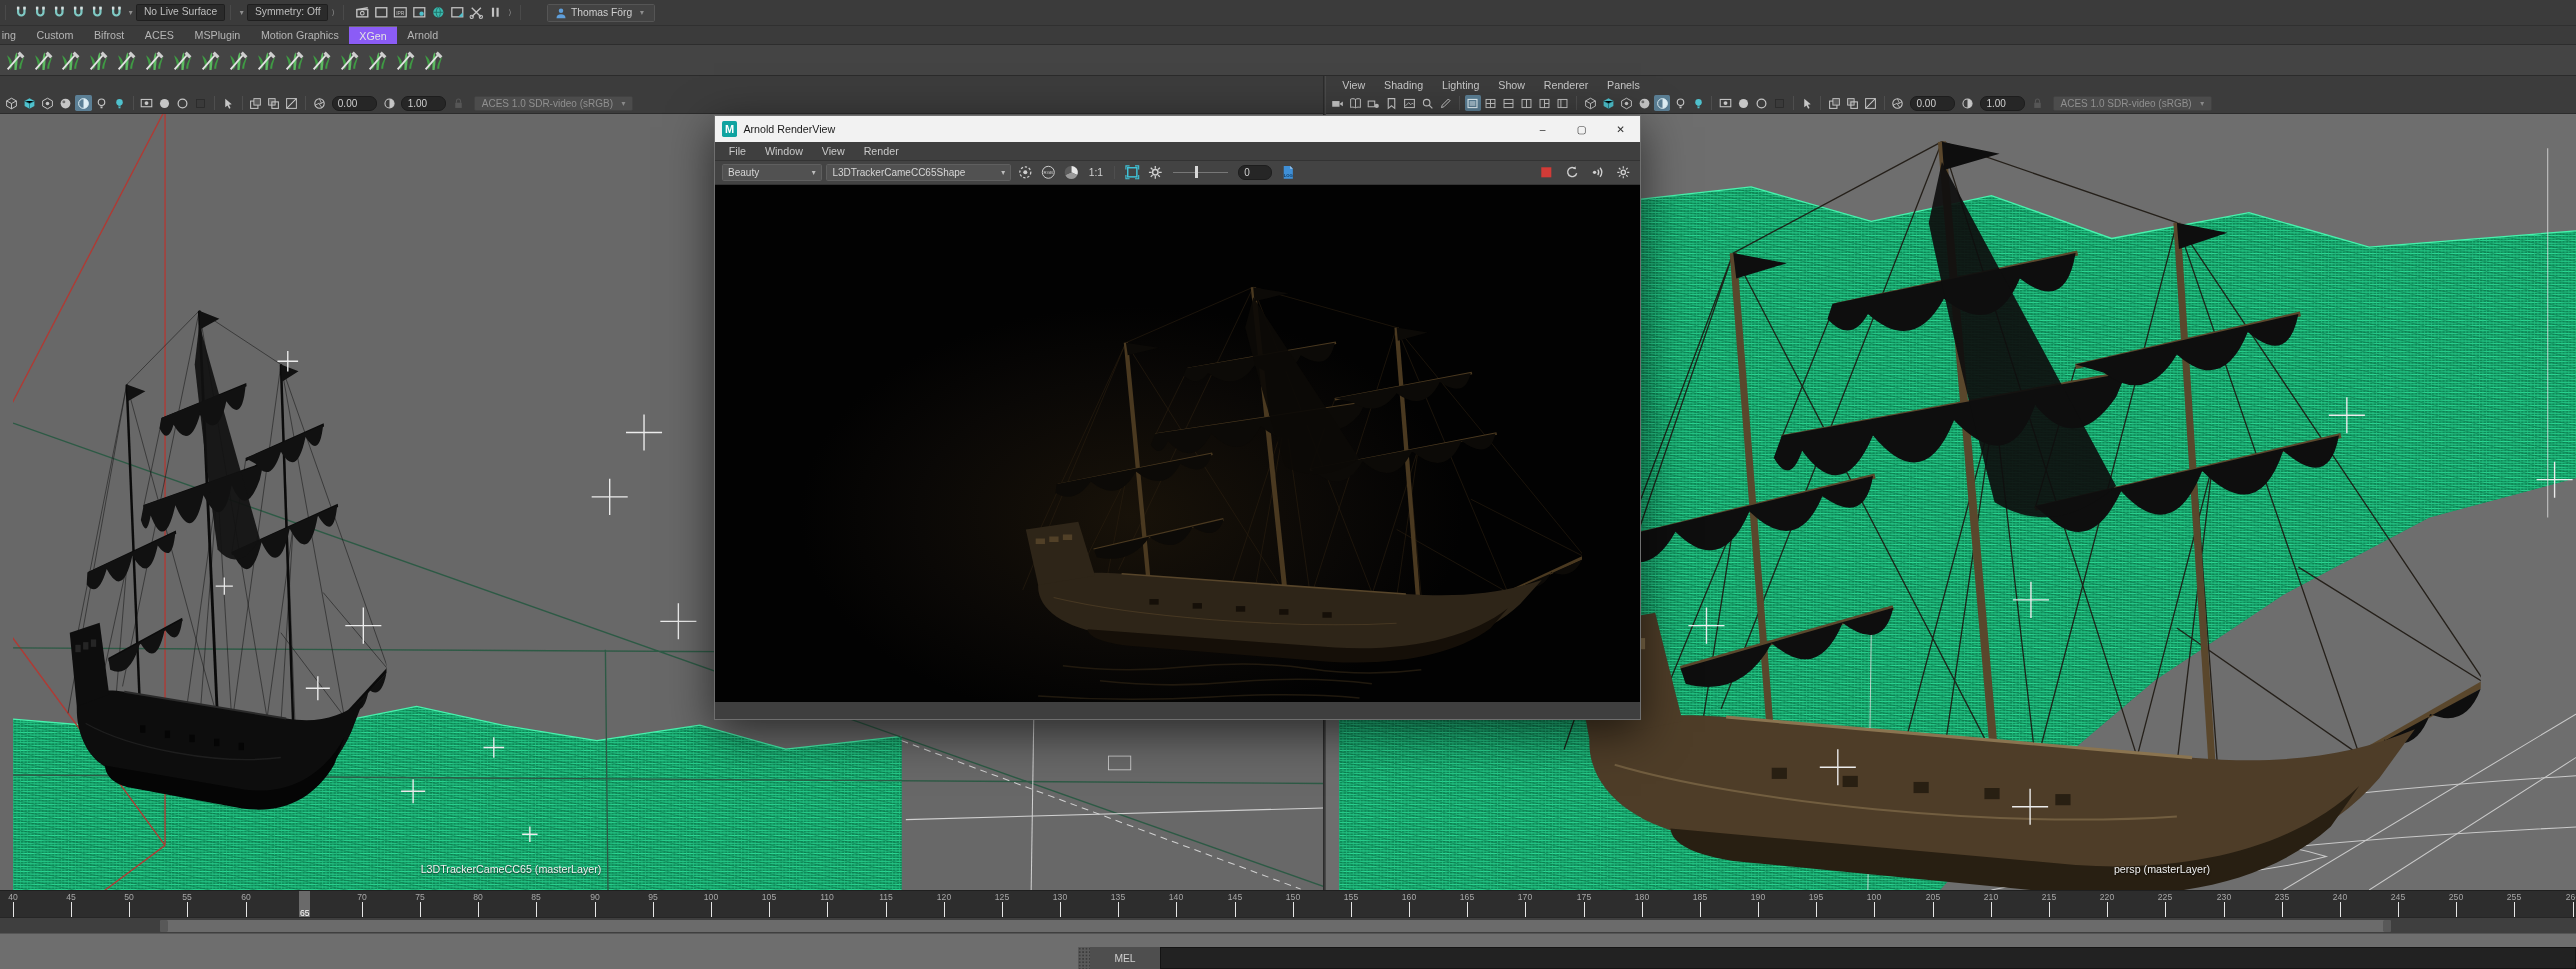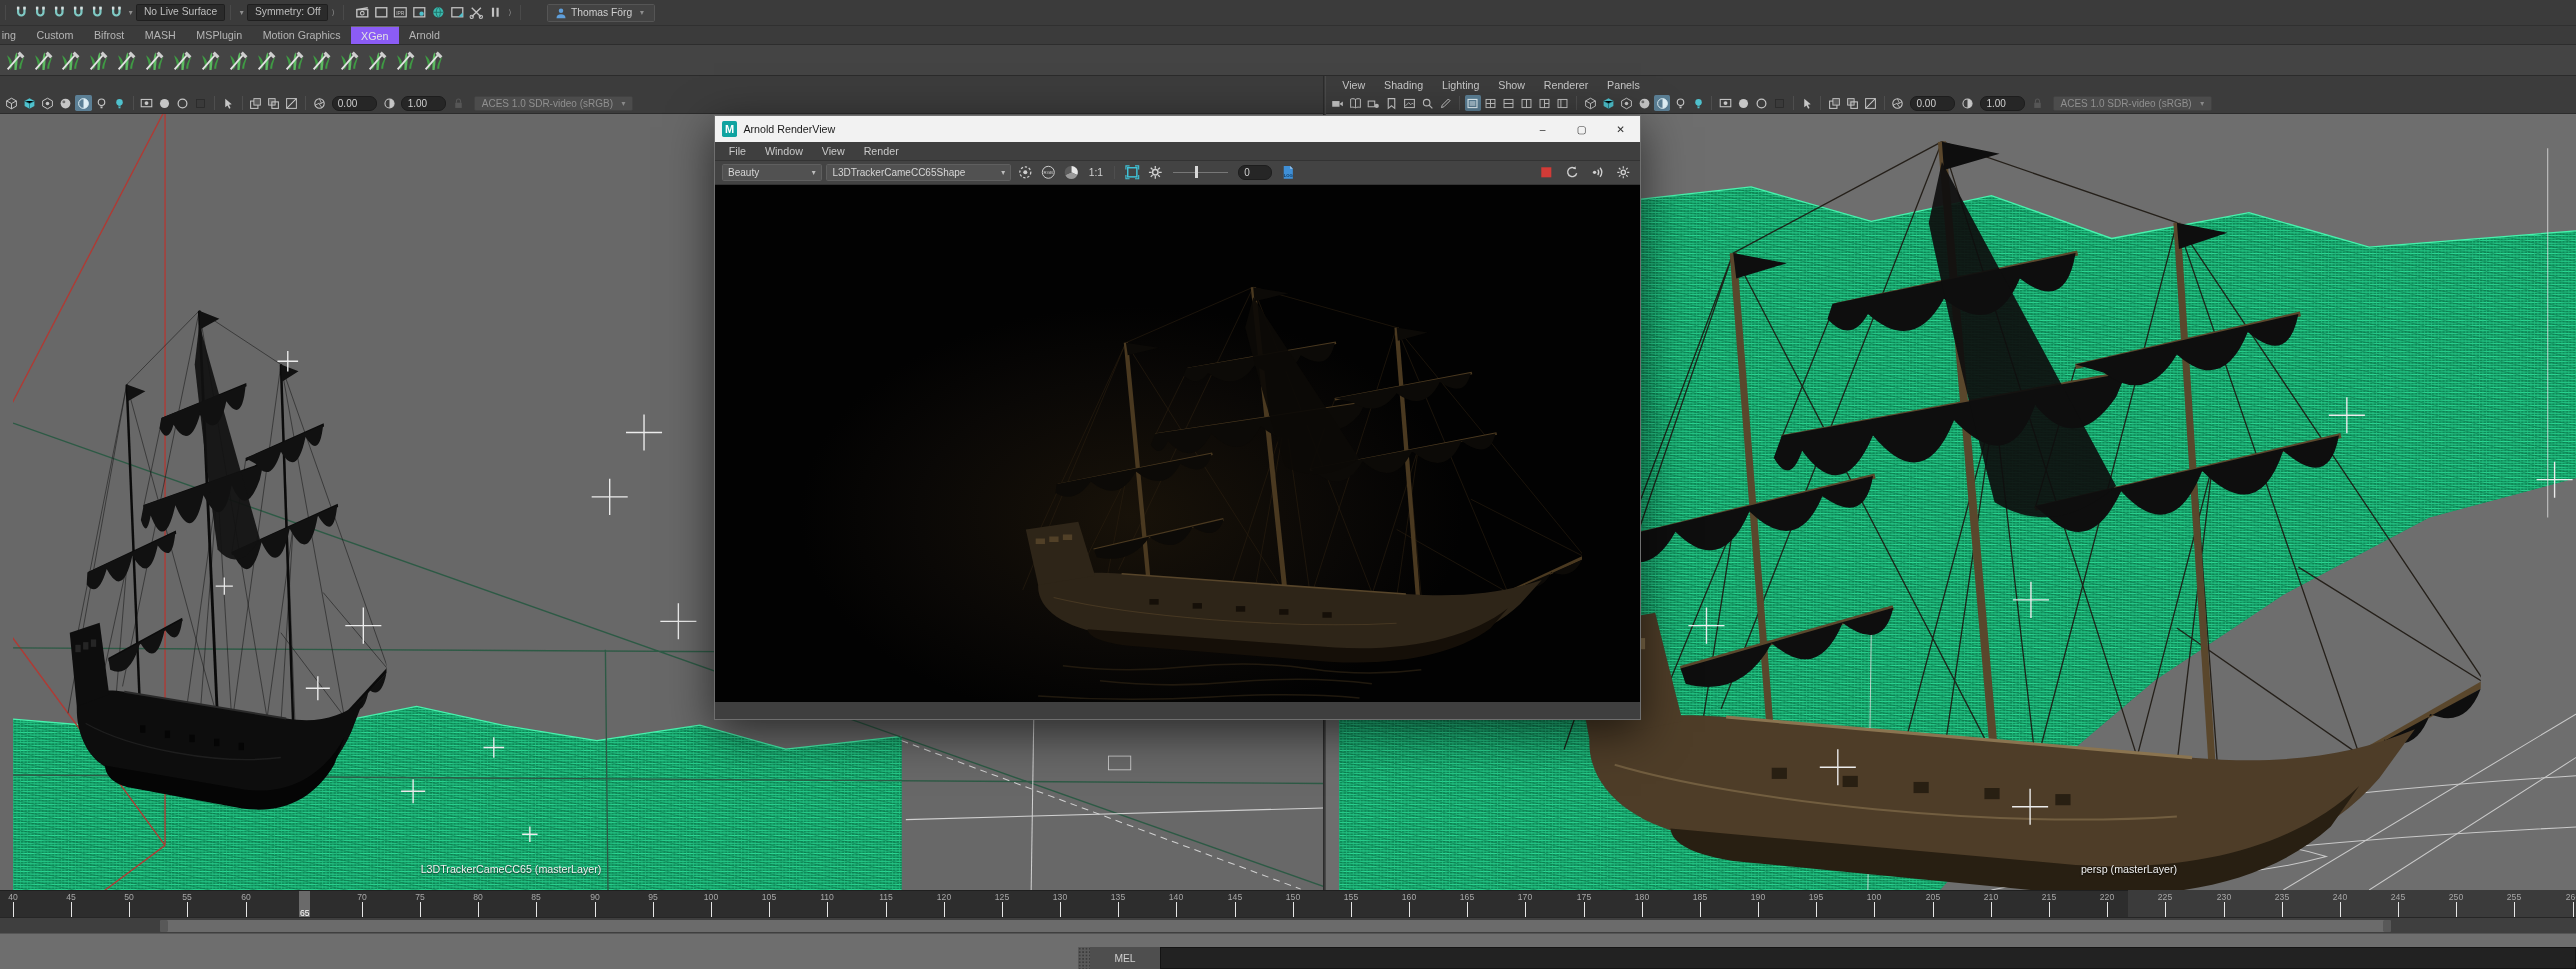--- a/index.html
+++ b/index.html
@@ -53,21 +53,21 @@
   .valfield{background:#262626;border:0.9px solid #1d1d1d;border-radius:7px;color:#cfcfcf;
     font-size:10px;height:15.5px;line-height:13.7px;padding:0 5.2px;min-width:45px;text-align:left;margin:0 2.6px;}
   .aces{display:flex;align-items:center;gap:8.6px;background:#4c4c4c;border:0.9px solid #424242;border-radius:1.7px;
     height:15.5px;padding:0 6.9px;color:#8f8f8f;font-size:10px;margin-left:5.2px;white-space:nowrap;}
   .aces .chev{font-size:7.7px;color:#8a8a8a;}
   .scene{position:absolute;left:0;top:38px;right:0;bottom:0;margin-left:13px;}
   .cam-label{position:absolute;bottom:15.5px;color:#f0f0f0;font-size:10.7px;transform:translateX(-50%);
     text-shadow:0 0.9px 1.7px rgba(0,0,0,.8);white-space:nowrap;}
 
   
-  #timeline{position:absolute;left:0;top:890px;width:2128px;height:27.5px;background:#2d2d2d;border-top:0.9px solid #1f1f1f;}
+  #timeline{position:absolute;left:0;top:890px;width:2576px;height:27.5px;background:#2d2d2d;border-top:0.9px solid #1f1f1f;}
   .tick{position:absolute;top:0;width:0.9px;}
   .tick .tl{position:absolute;top:0.9px;left:0;transform:translateX(-50%);color:#a8a8a8;font-size:8.6px;}
   .tick .tline{position:absolute;top:11px;left:0;width:0.9px;height:15.5px;background:#e6e6e6;}
   #cur-frame{position:absolute;top:0;width:11px;height:27.5px;background:#6a6a6a;}
   #cur-frame span{position:absolute;bottom:0.9px;left:0.9px;color:#fff;font-size:8.6px;}
 
   
   #rangeslider{position:absolute;left:0;top:917px;width:2576px;height:15.5px;background:#3f3f3f;border-top:0.9px solid #262626;}
   #range-bar{position:absolute;left:160px;top:1.7px;width:2231px;height:12px;background:#6b6b6b;border-radius:1.7px;}
   .range-handle{position:absolute;top:0;width:7.7px;height:12px;background:#585858;border-radius:1.7px;}
@@ -283,21 +283,21 @@
         </svg>
       <span>Thomas Förg</span>
       <span class="tinychev">▾</span>
     </div>
   </div>
 
   <div id="shelftabs">
       <div class="tab cut">ing</div>
       <div class="tab">Custom</div>
       <div class="tab">Bifrost</div>
-      <div class="tab">MASH</div>
+      <div class="tab">ACES</div>
       <div class="tab">MSPlugin</div>
       <div class="tab">Motion Graphics</div>
       <div class="tab active">XGen</div>
       <div class="tab">Arnold</div>
     </div>
 
   <div id="shelficons">
       <div class="shelf-tool">
         <svg viewBox="0 0 22 22">
           <path d="M6 20 C6 13 4 10 3 6 C7 9 8 12 8 17 Z" fill="#3f9b44"></path>
@@ -836,21 +836,21 @@
 
           <g stroke="#ececec" stroke-width="1.6">
             <path d="M428,575 L428,617 M407,596 L449,596"></path>
             <path d="M581,740 L581,782 M560,761 L602,761"></path>
             <path d="M805,786 L805,828 M784,807 L826,807"></path>
             <path d="M806,545 L806,587 M785,566 L827,566"></path>
             <path d="M1174,330 L1174,372 M1153,351 L1195,351"></path>
             <path d="M1416,405 L1416,447 M1395,426 L1437,426"></path>
           </g>
         </svg>
-        <div class="cam-label" style="left:790px">persp (masterLayer)</div>
+        <div class="cam-label" style="left:823px">persp (masterLayer)</div>
       </div>
     </div>
   </div>
 
   <div id="timeline">
     <div id="ticks">
         <div class="tick" style="left: 13px;">
           <span class="tl">40</span>
           <span class="tline"></span>
         </div>

